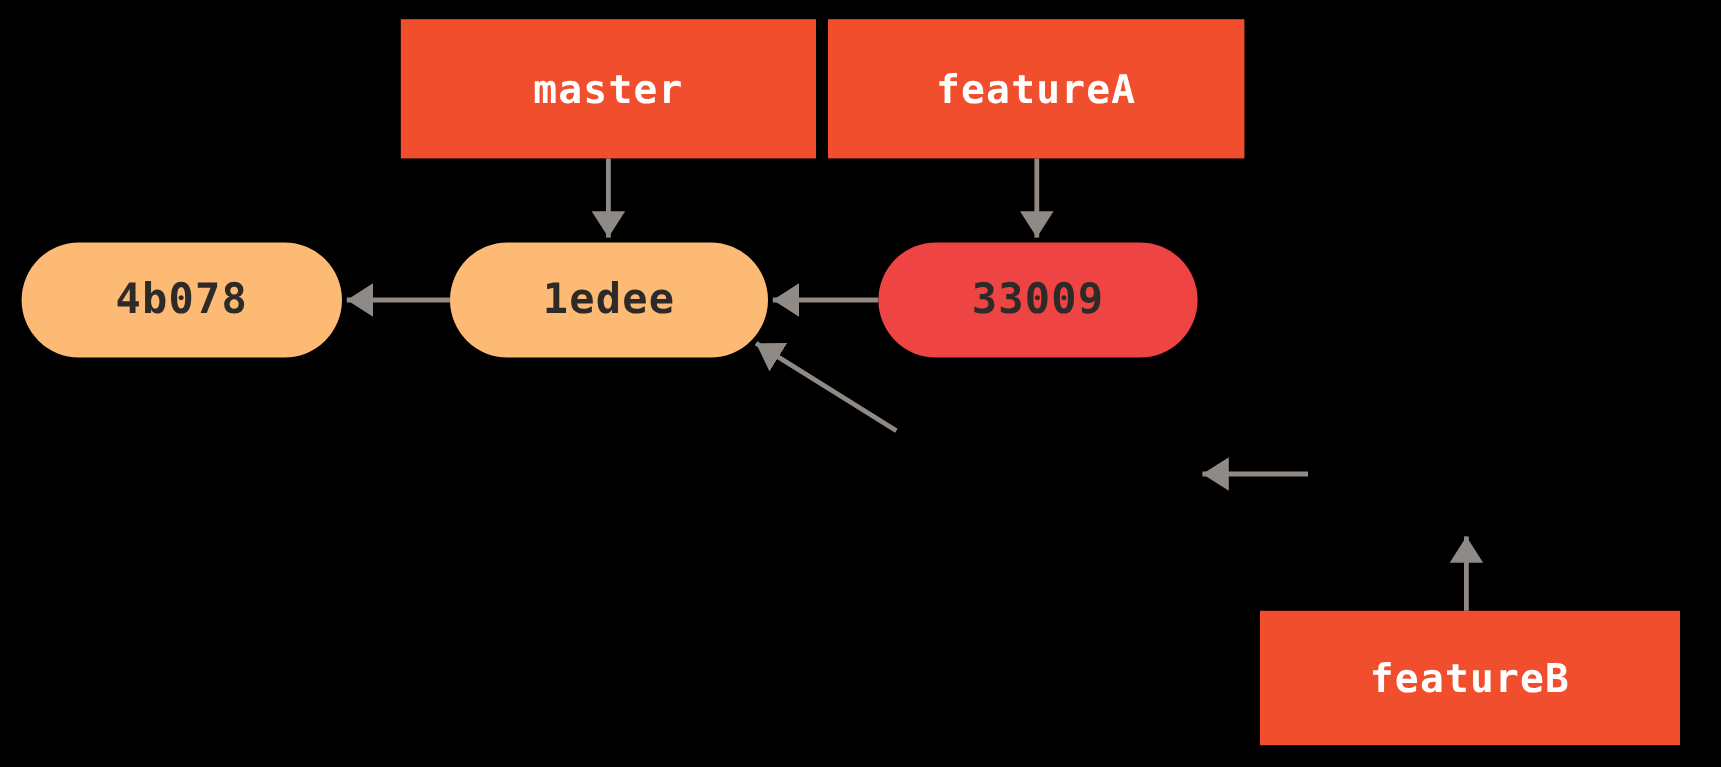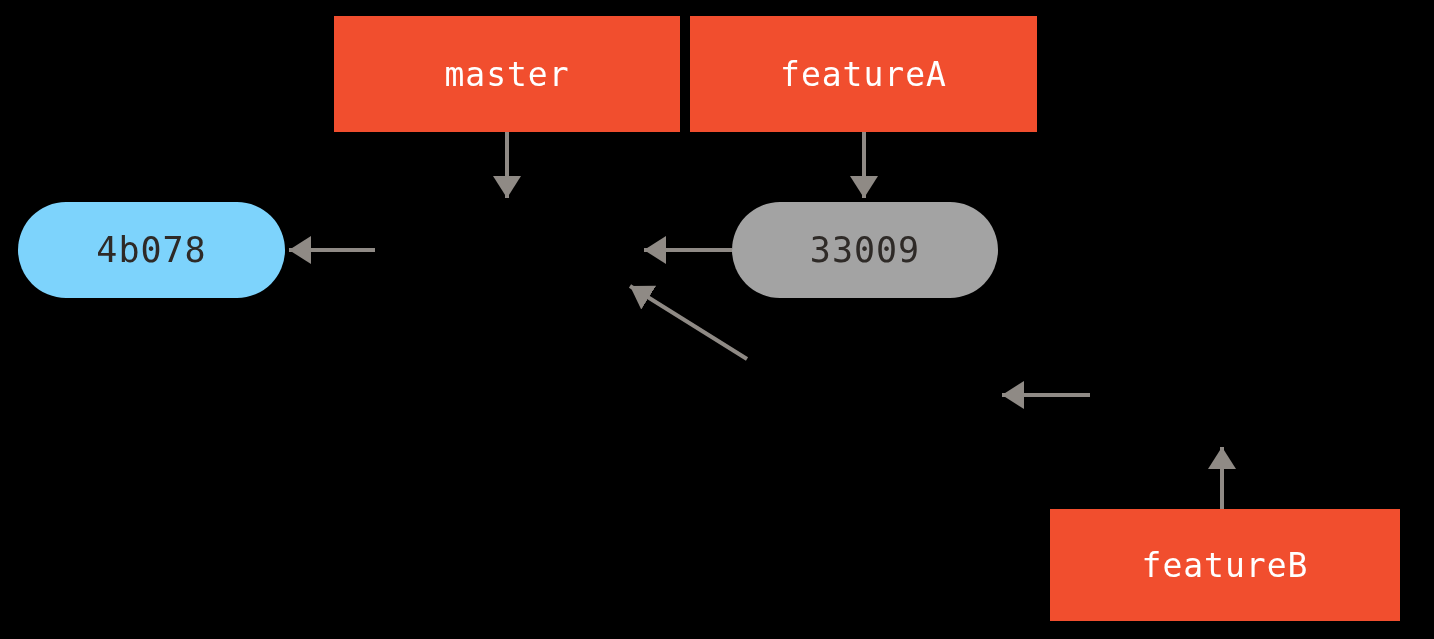--- a/index.html
+++ b/index.html
@@ -3,20 +3,21 @@
 <meta charset="utf-8">
 <style>
   html, body { margin: 0; padding: 0; background: #000; }
   .stage {
     position: relative;
     width: 1434px;
     height: 639px;
     background: #000;
     overflow: hidden;
     font-family: "DejaVu Sans Mono", "Liberation Mono", monospace;
+    font-weight: bold;
   }
   .arrow-layer {
     position: absolute;
     left: 0; top: 0;
     width: 1434px; height: 639px;
   }
   .node {
     position: absolute;
     display: flex;
     align-items: center;
@@ -28,22 +29,22 @@
     color: #ffffff;
     font-size: 33px;
     letter-spacing: 1px;
   }
   .commit {
     border-radius: 48px;
     color: #2e2a27;
     font-size: 35px;
     letter-spacing: 1px;
   }
-  .commit.main    { background: #7dd3fc; }
-  .commit.feature { background: #a3a3a3; }
+  .commit.main    { background: #fdba74; }
+  .commit.feature { background: #ef4444; }
 
   
   #branch-master   { left: 334px;  top: 16px;  width: 346px; height: 116px; }
   #branch-featureA { left: 690px;  top: 16px;  width: 347px; height: 116px; }
   #branch-featureB { left: 1050px; top: 509px; width: 350px; height: 112px; }
   #commit-4b078 { left: 18px;   top: 202px; width: 267px; height: 96px; }
   #commit-1edee { left: 375px;  top: 202px; width: 265px; height: 96px; }
   #commit-33009 { left: 732px;  top: 202px; width: 266px; height: 96px; }
   #commit-e5b0f { left: 730px;  top: 347px; width: 268px; height: 96px; }
   #commit-85127 { left: 1090px; top: 347px; width: 262px; height: 96px; }
@@ -71,18 +72,19 @@
   </svg>
 
   <div class="node branch" id="branch-master">master</div>
 
   <div class="node branch" id="branch-featureA">featureA</div>
 
   <div class="node branch" id="branch-featureB">featureB</div>
 
   <div class="node commit main" id="commit-4b078">4b078</div>
 
+  <div class="node commit main" id="commit-1edee">1edee</div>
 
   <div class="node commit feature" id="commit-33009">33009</div>
 
 
 
 </div>
 
 </body></html>

